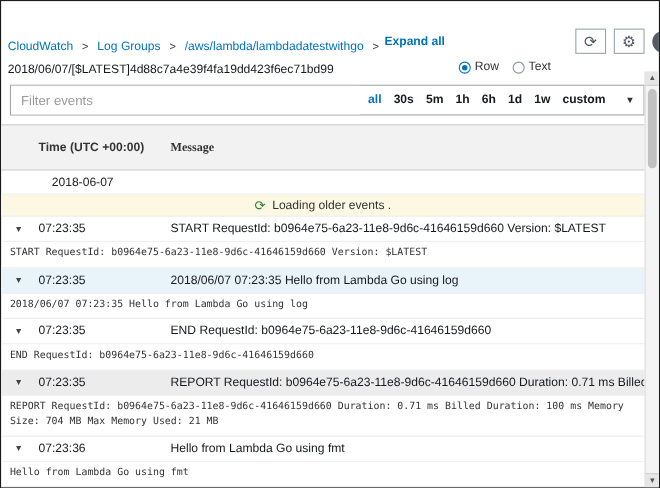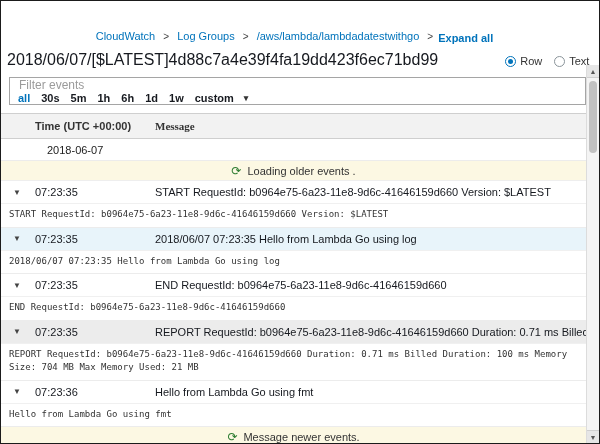--- a/index.html
+++ b/index.html
@@ -4,46 +4,46 @@
 <style>
   * { box-sizing: border-box; margin: 0; padding: 0; }
   body { margin: 0; background: #fff; font-family: "Liberation Sans", sans-serif; }
   .app { width: 600px; height: 444px; border: 1px solid #1b1b1b; position: relative; overflow: hidden; background: #fff; }
 
   
   .topbar { display: flex; justify-content: space-between; align-items: flex-end; padding: 7px 10px 6px 6px; }
   .crumbs { font-size: 11px; color: #444; white-space: nowrap; text-align: right; }
   .crumbs a { color: #0073bb; text-decoration: none; cursor: pointer; }
   .crumb-sep { margin: 0 5px; color: #444; font-size: 10px; }
-  .stream { font-size: 16px; color: #16191f; margin-top: 9px; white-space: nowrap; }
+  .stream { font-size: 11px; color: #16191f; margin-top: 9px; white-space: nowrap; }
   .controls { display: flex; align-items: center; gap: 12px; font-size: 11px; padding-bottom: 2px; white-space: nowrap; }
   .expand-all { color: #0073bb; font-weight: bold; text-decoration: none; cursor: pointer; }
   .radio { display: flex; align-items: center; gap: 4px; color: #333; cursor: pointer; margin-top: 47px; }
   .rb { width: 11px; height: 11px; border: 1px solid #8a949a; border-radius: 50%; position: relative; display: inline-block; background: #fff; }
   .rb.checked { border-color: #0073bb; }
   .rb.checked::after { content: ""; position: absolute; left: 2px; top: 2px; right: 2px; bottom: 2px; border-radius: 50%; background: #0073bb; }
   .btn-group { display: flex; gap: 7px; margin-left: 10px; align-items: center; }
   .icon-btn { width: 28px; height: 23px; border: 1px solid #9aa5ab; background: #fdfdfd; color: #545b64; font-size: 14px; line-height: 20px; text-align: center; cursor: pointer; padding: 0; }
   .help-btn { width: 20px; height: 20px; border-radius: 50%; background: #545b64; color: #fff; border: none; font-size: 12px; font-weight: bold; cursor: pointer; line-height: 20px; text-align: center; padding: 0; }
 
   .content { margin-right: 13px; }
 
   
-  .filterbar { margin: 2px 0 0 8px; border: 1px solid #a5a5a5; height: 28px; display: flex; align-items: flex-start; background: #fff; flex-direction: column; }
+  .filterbar { margin: 2px 0 0 8px; border: 1px solid #a5a5a5; height: 28px; display: flex; align-items: center; background: #fff; }
   .filterbar input { flex: 1; border: none; outline: none; font-size: 12px; padding: 0 9px; font-family: inherit; color: #222; height: 100%; min-width: 0; }
   .filterbar input::placeholder { color: #9b9b9b; }
   .ranges { display: flex; align-items: center; gap: 11px; padding: 0 10px 0 8px; font-size: 11px; font-weight: bold; color: #16191f; white-space: nowrap; }
   .range { cursor: pointer; }
   .range.selected { color: #0073bb; }
-  .custom { cursor: pointer; display: inline-flex; align-items: center; gap: 10px; }
+  .custom { cursor: pointer; display: inline-flex; align-items: center; gap: 20px; }
   .caret { font-size: 9px; color: #333; }
 
   
   .loggrid { margin-top: 8px; font-size: 11px; }
-  .thead { display: flex; align-items: center; background: #f2f2f2; border-top: 1px solid #cfcfcf; border-bottom: 1px solid #cfcfcf; height: 26px; font-weight: bold; color: #333; }
+  .thead { display: flex; align-items: center; background: #f2f2f2; border-top: 1px solid #cfcfcf; border-bottom: 1px solid #cfcfcf; height: 42px; font-weight: bold; color: #333; }
   .col-exp { width: 34px; padding-left: 12px; }
   .col-time { width: 112px; }
   .col-msg { flex: 1; padding-left: 8px; overflow: hidden; white-space: nowrap; font-family: Liberation Serif, serif; }
   .daterow { height: 22px; display: flex; align-items: center; padding-left: 46px; color: #222; border-bottom: 1px solid #ececec; }
   .loading { height: 20px; background: #fcf8e3; display: flex; align-items: center; justify-content: center; gap: 6px; color: #333; border-bottom: 1px solid #eee; }
   .spinner { color: #2e7d32; font-size: 12px; line-height: 1; }
   .event { display: flex; align-items: center; height: 23px; color: #16191f; border-bottom: 1px solid #f0f0f0; cursor: pointer; }
   .event .exp { width: 34px; padding-left: 12px; font-size: 8px; color: #444; }
   .event .t { width: 112px; }
   .event .m { flex: 1; padding-left: 8px; white-space: nowrap; overflow: hidden; }

